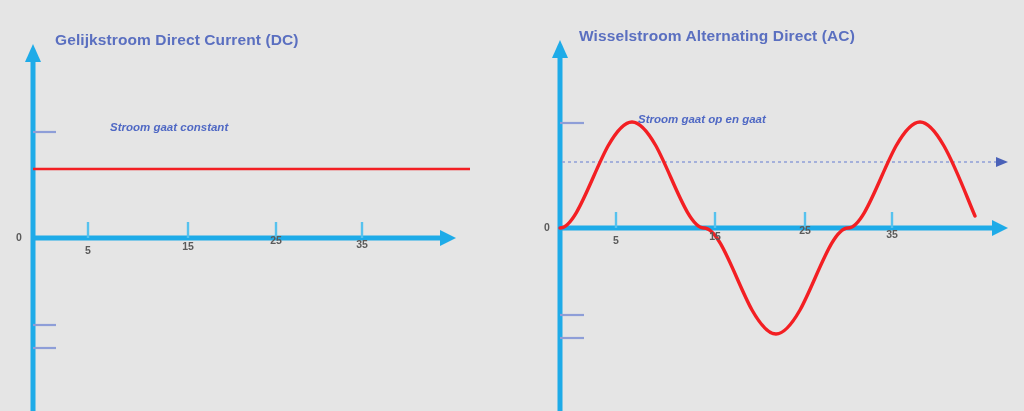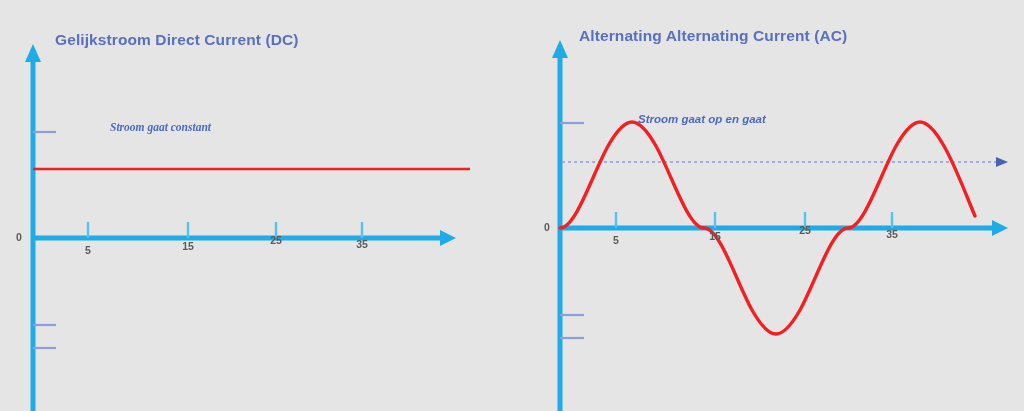--- a/index.html
+++ b/index.html
@@ -41,21 +41,21 @@
   #title-ac { left: 67px; top: 27px; }
 
   .annotation {
     position: absolute;
     font-size: 11.5px;
     font-style: italic;
     font-weight: bold;
     color: #4f68c4;
     white-space: nowrap;
   }
-  #annot-dc { left: 110px; top: 121px; font-family: Liberation Serif, serif; }
+  #annot-dc { left: 110px; top: 121px; }
   #annot-ac { left: 126px; top: 113px; }
 
   .svg-layer {
     position: absolute;
     left: 0; top: 0;
     width: 512px;
     height: 411px;
   }
 
   .tick-label {
@@ -106,21 +106,21 @@
 
     <div class="origin-label" style="left:16px; top:231px;">0</div>
     <div class="tick-label" style="left:78px; top:244px; width:20px;">5</div>
     <div class="tick-label" style="left:178px; top:240px; width:20px;">15</div>
     <div class="tick-label" style="left:266px; top:234px; width:20px;">25</div>
     <div class="tick-label" style="left:352px; top:238px; width:20px;">35</div>
   </div>
 
   <div class="panel" id="panel-ac">
 
-    <div class="chart-title" id="title-ac">Alternating Alternating Current (AC)</div>
+    <div class="chart-title" id="title-ac">Wisselstroom Alternating Direct (AC)</div>
 
     <div class="annotation" id="annot-ac">Stroom gaat op en gaat</div>
 
     <svg class="svg-layer" viewBox="0 0 512 411">
 
       <line x1="48" y1="411" x2="48" y2="52" stroke="#1eabe8" stroke-width="5"></line>
       <polygon points="48,40 40,58 56,58" fill="#1eabe8"></polygon>
 
       <line x1="48" y1="228" x2="484" y2="228" stroke="#1eabe8" stroke-width="5"></line>
       <polygon points="496,228 480,220 480,236" fill="#1eabe8"></polygon>

